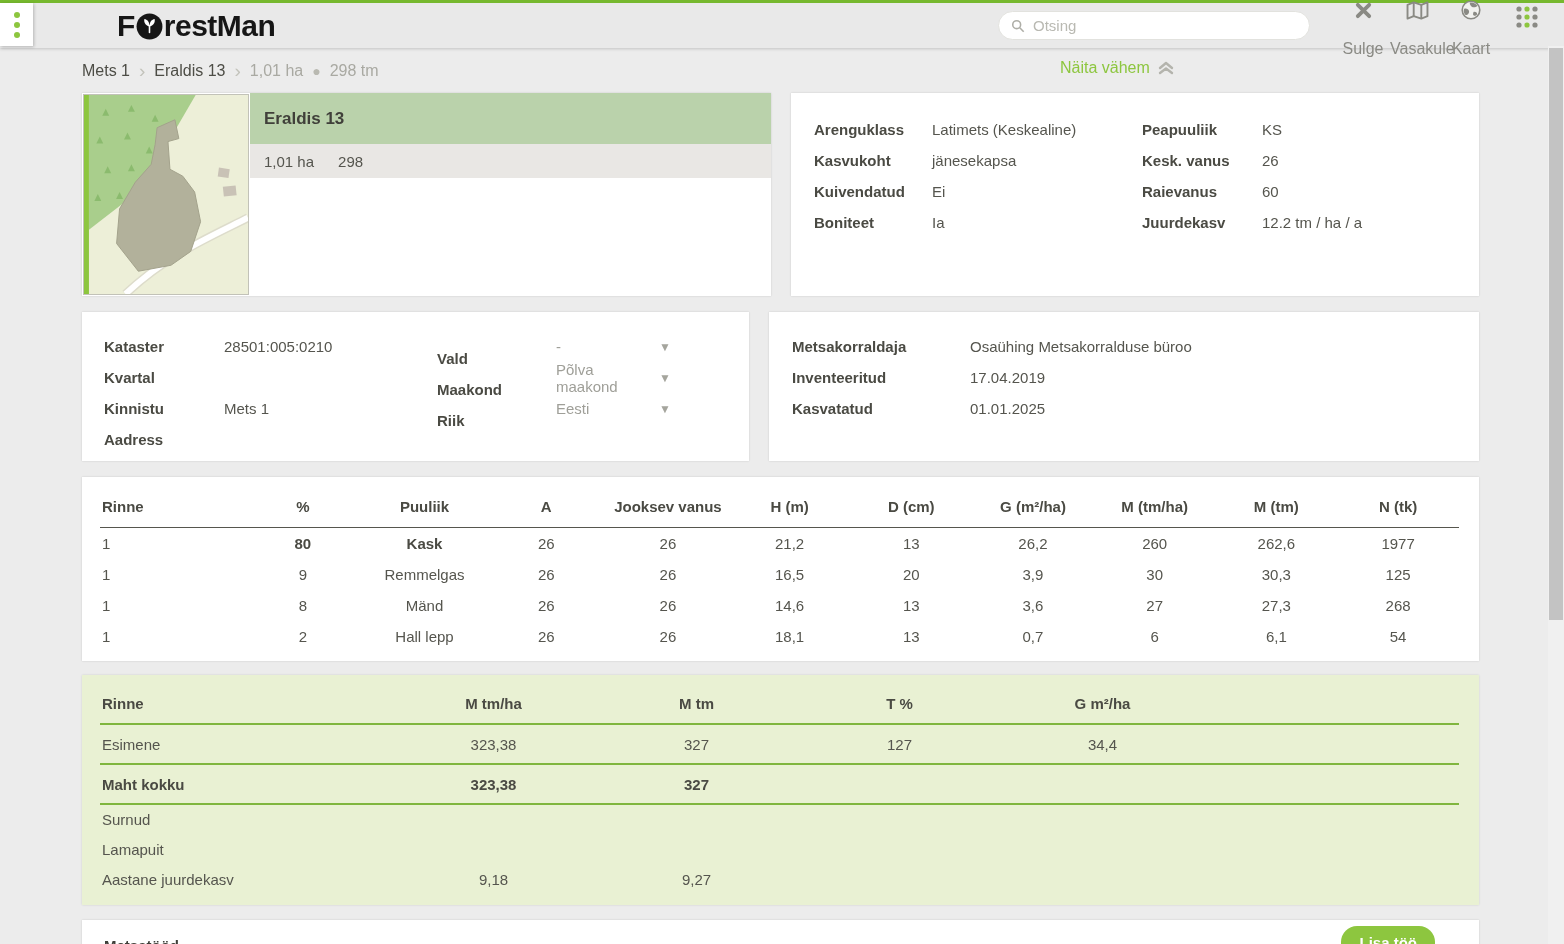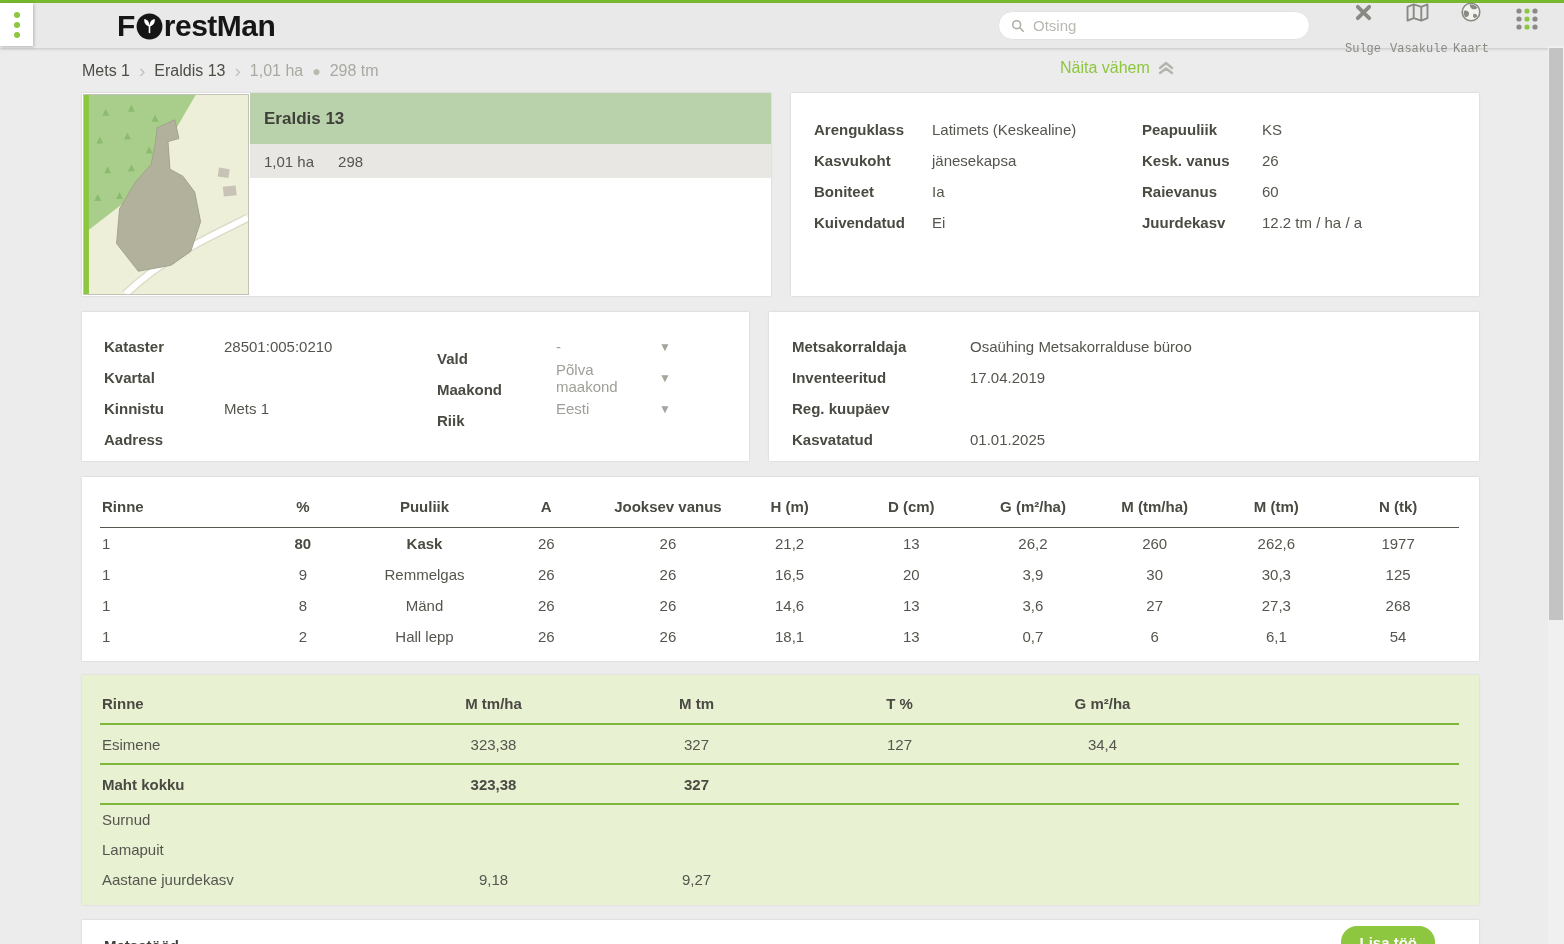--- a/index.html
+++ b/index.html
@@ -41,21 +41,21 @@
   .search-pill input {
     border:none; outline:none; background:transparent; font-size:15px;
     color:#77776f; margin-left:8px; width:100%;
     font-family:"Liberation Sans", sans-serif;
   }
   .search-pill input::placeholder { color:#b9b9b2; }
   .tool-btn {
     width:54px; text-align:center; cursor:pointer; padding-top:6px;
   }
   .tool-btn .ticon { height:21px; display:flex; align-items:center; justify-content:center; }
-  .tool-btn .tlabel { font-size:12px; color:#8a8a84; margin-top:19px;font-family:Liberation Mono, monospace; }
+  .tool-btn .tlabel { font-size:16px; color:#8a8a84; margin-top:19px; }
   .grid-btn { width:30px; height:30px; margin:8px 10px 0 14px; cursor:pointer;
     display:flex; align-items:center; justify-content:center; }
 
   
   .content { position:absolute; left:82px; top:48px; width:1397px; }
   .crumb-row {
     margin-top:10px; height:26px; display:flex; align-items:center; position:relative;
     font-size:16px;
   }
   .crumb-link { color:#4d4d46; cursor:pointer; }
@@ -290,27 +290,27 @@
             <span class="flabel w118">Arenguklass</span>
             <span class="fvalue">Latimets (Keskealine)</span>
           </div>
 
           <div class="frow">
             <span class="flabel w118">Kasvukoht</span>
             <span class="fvalue">jänesekapsa</span>
           </div>
 
           <div class="frow">
+            <span class="flabel w118">Kuivendatud</span>
+            <span class="fvalue">Ei</span>
+          </div>
+
+          <div class="frow">
             <span class="flabel w118">Boniteet</span>
             <span class="fvalue">Ia</span>
-          </div>
-
-          <div class="frow">
-            <span class="flabel w118">Kuivendatud</span>
-            <span class="fvalue">Ei</span>
           </div>
 
       </div>
       <div class="fcol">
 
           <div class="frow">
             <span class="flabel w120">Peapuuliik</span>
             <span class="fvalue">KS</span>
           </div>
 
@@ -387,24 +387,20 @@
           <div class="frow">
             <span class="flabel w178">Metsakorraldaja</span>
             <span class="fvalue">Osaühing Metsakorralduse büroo</span>
           </div>
 
           <div class="frow">
             <span class="flabel w178">Inventeeritud</span>
             <span class="fvalue">17.04.2019</span>
           </div>
 
-          <div class="frow">
-            <span class="flabel w178">Reg. kuupäev</span>
-            <span class="fvalue"></span>
-          </div>
 
           <div class="frow">
             <span class="flabel w178">Kasvatatud</span>
             <span class="fvalue">01.01.2025</span>
           </div>
 
       </div>
     </div>
   </div>
 

